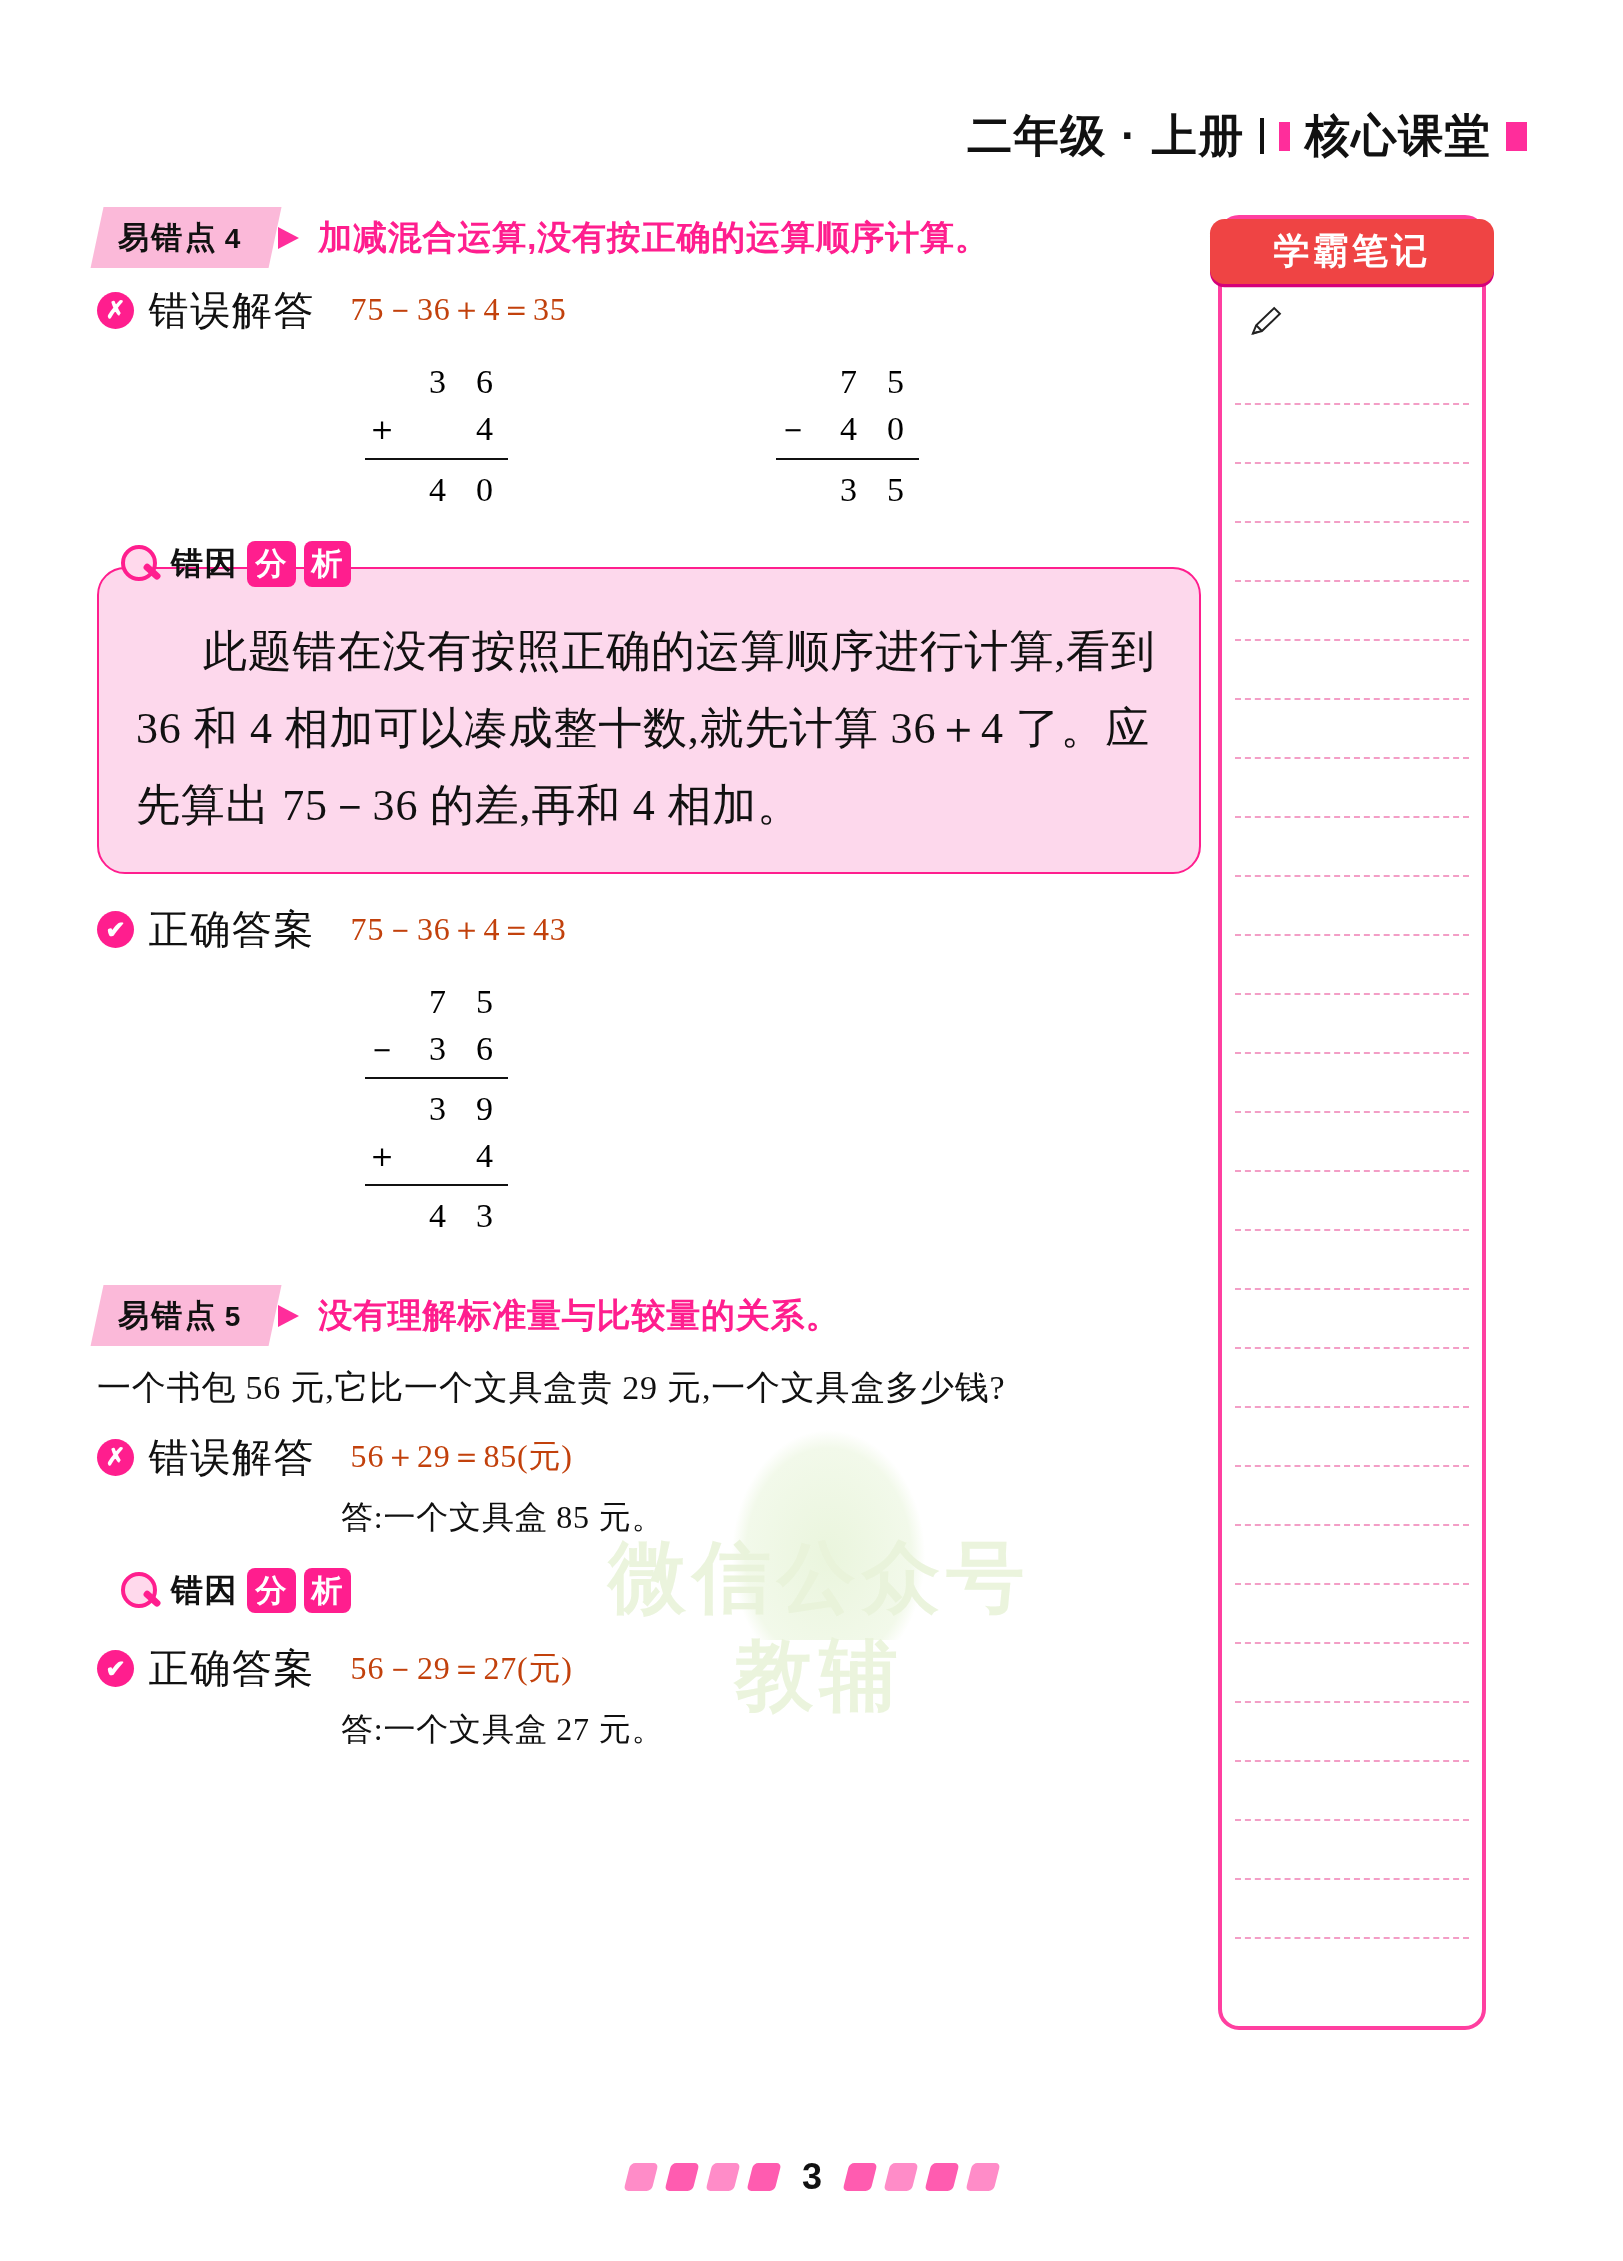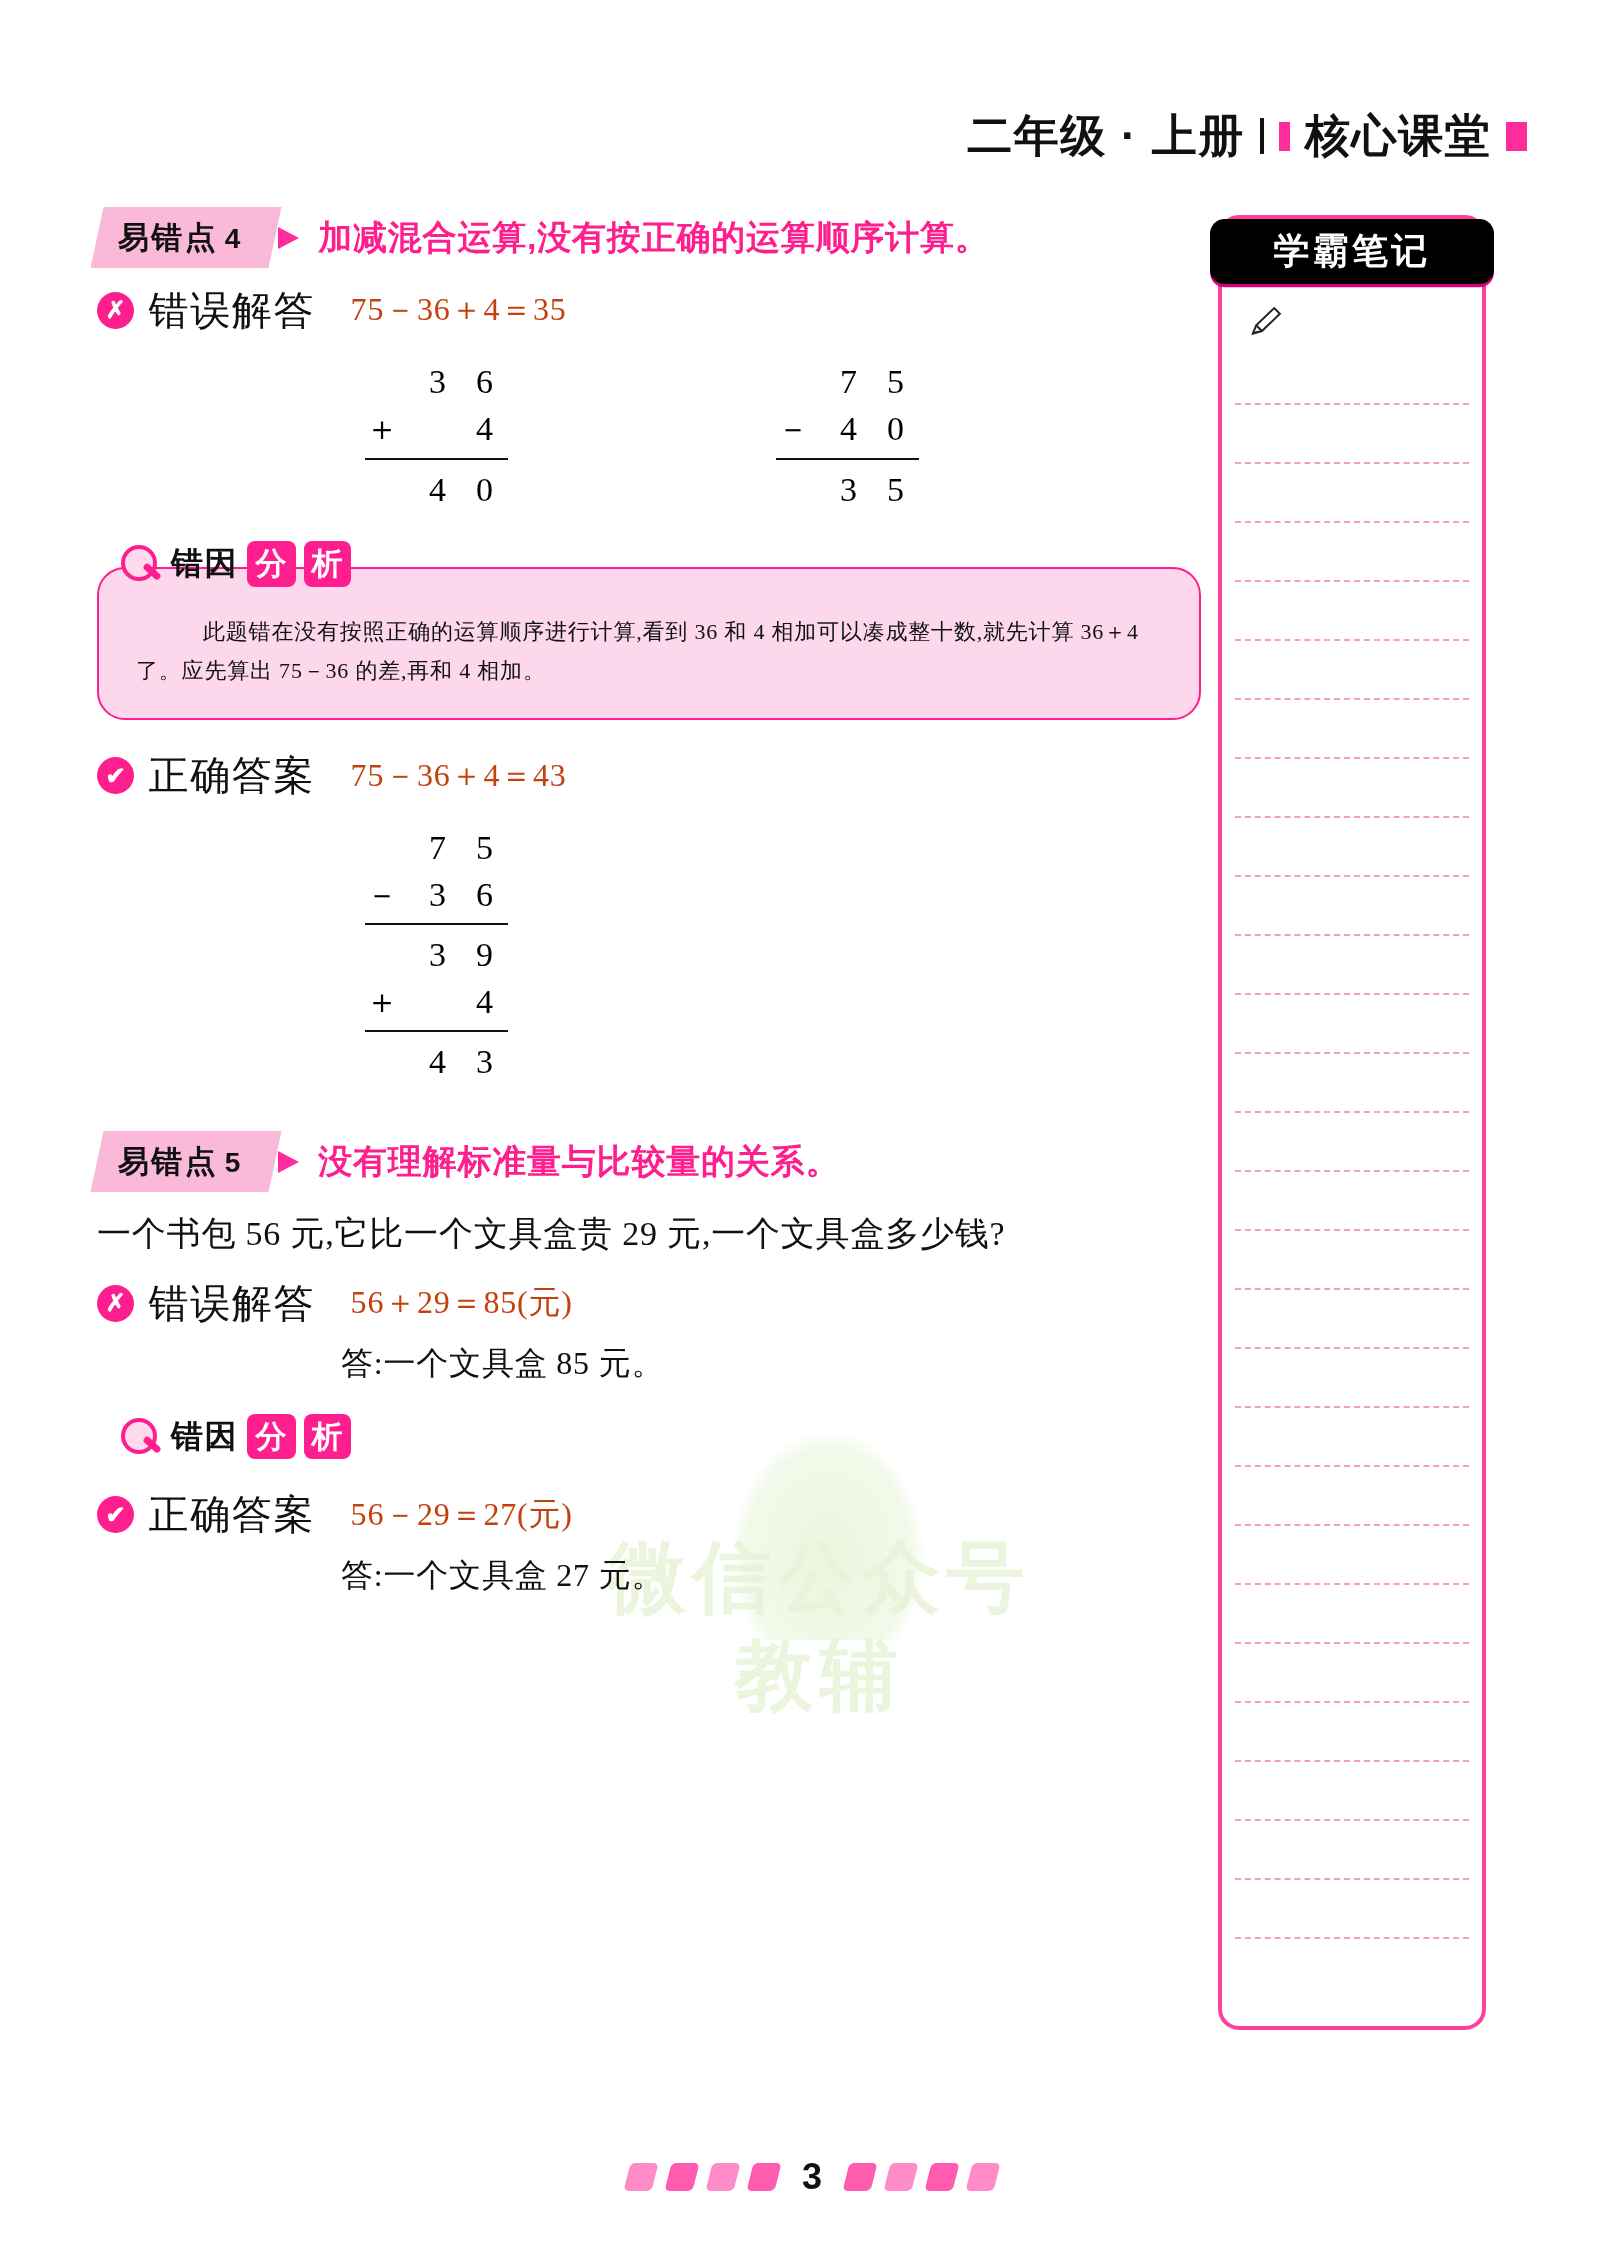--- a/index.html
+++ b/index.html
@@ -96,33 +96,33 @@
     font-size:31px;padding:1.6px 8px;border-radius:8px;margin-left:3.2px;letter-spacing:1.6px;
   }
   .an-chip2{
     background:#ff1e8e;color:#fff;font-family:"Liberation Sans",sans-serif;font-weight:bold;
     font-size:31px;padding:1.6px 8px;border-radius:8px;margin-left:1.6px;
   }
   .an-box{
     border:2.4px solid #ff1e8e;border-radius:28px;background:#fdd8ec;
     margin-top:-19.5px;padding:44px 37px 28px 37px;
   }
-  .an-text{font-size:22px;line-height:1.75;color:#111;letter-spacing:0.8px;text-indent:67px;}
+  .an-text{font-size:44px;line-height:1.75;color:#111;letter-spacing:0.8px;text-indent:67px;}
 
   .answer-line{font-size:32px;color:#111;margin-left:244px;margin-top:11.4px;letter-spacing:0.8px;}
 
   
   .notes{
     position:absolute; left:1218px; top:215px; width:268px; height:1815px;
     border:4px solid #ff3fa0; border-radius:21px; background:#fff;
     box-sizing:border-box;
   }
   .notes-title{
     position:absolute; left:1210px; top:219px; width:284px; height:65px;
-    background:#000000;border-radius:14.6px;
+    background:#ef4444;border-radius:14.6px;
     display:flex;align-items:center;justify-content:center;
     color:#fff;font-family:"Liberation Sans",sans-serif;font-weight:bold;
     font-size:36px;letter-spacing:3.2px;
     box-shadow:0 3.2px 0 #d5007a;
   }
   .notes-inner{position:absolute;left:13px;top:78px;right:13px;bottom:16px;}
   .pencil{
     position:absolute;left:13px;top:6.5px;width:36px;height:36px;
   }
   .note-line{

